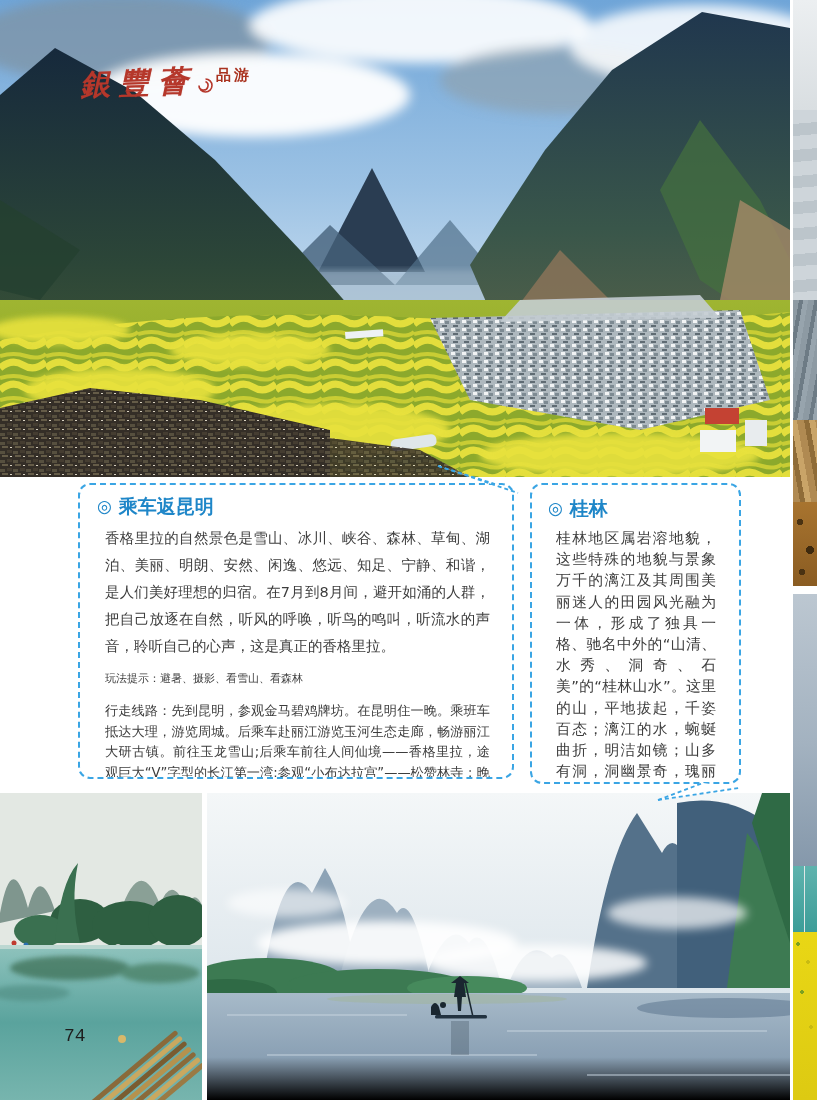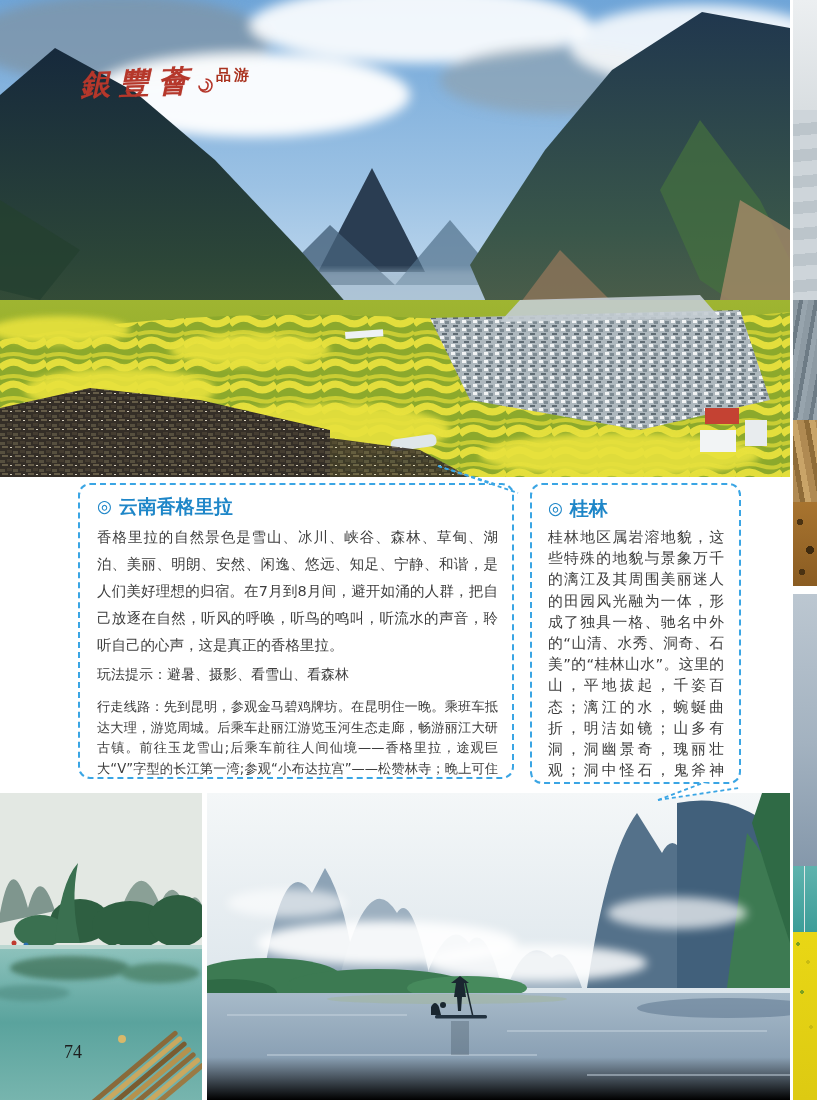--- a/index.html
+++ b/index.html
@@ -19,28 +19,28 @@
   .brand-swirl{margin:0 2px 4px 0;}
   .brand-sub{font-size:15px;font-weight:bold;color:#a9321f;letter-spacing:3px;margin-bottom:13px;}
   
   .bubble{position:absolute;border:2px dashed #3aa5e4;border-radius:12px;background:#fff;
           box-sizing:border-box;color:#3d3d3d;z-index:4;overflow:hidden;}
   .bubble-left{left:78px;top:483px;width:436px;height:296px;padding:8px 14px 6px 17px;}
   .bubble-right{left:530px;top:483px;width:211px;height:301px;padding:10px 15px 6px 16px;}
   .bx-title{display:flex;align-items:center;gap:7px;font-weight:bold;color:#1e86c8;
             font-size:19px;line-height:22px;margin:2px 0 7px 0;}
   .bx-bullet{font-size:17px;line-height:17px;color:#1e86c8;}
-  .bubble p{margin:0;text-align:justify;}
+  .bubble p{margin:8px;text-align:justify;}
   .p-intro-l{font-size:14.5px;line-height:27px;margin-bottom:5px !important;}
-  .p-tips-l{font-size:14px;line-height:21px;margin-bottom:12px !important;}
+  .p-tips-l{font-size:11px;line-height:21px;margin-bottom:12px !important;}
   .p-route-l{font-size:13.2px;line-height:20.5px;}
   .p-intro-r{font-size:14.8px;line-height:21.2px;margin-bottom:18px !important;}
   
   .pagenum{position:absolute;left:64px;top:1026px;z-index:7;color:#1d1d1d;
-           font-family:Liberation Serif, serif;font-size:18px;margin-top:16px;}
+           font-family:Liberation Mono, monospace;font-size:18px;}
   
   .edge-strip{position:absolute;left:793px;top:0;width:24px;height:1100px;z-index:2;}
   .edge-strip div{width:24px;}
   .seg1{height:110px;background:linear-gradient(#eceff1,#d9dee1);}
   .seg2{height:190px;background:repeating-linear-gradient(175deg,#ced5da 0 14px,#bcc5cb 14px 26px);}
   .seg3{height:120px;background:repeating-linear-gradient(100deg,#8d9aa3 0 6px,#6d7b85 6px 10px,#97a4ad 10px 15px);}
   .seg4{height:82px;background:repeating-linear-gradient(80deg,#b08a52 0 7px,#8f6c38 7px 12px,#c9a468 12px 18px);}
   .seg5{height:84px;background:
         radial-gradient(circle 3px at 7px 20px,#4a3212 0 3px,transparent 3px),
         radial-gradient(circle 4px at 17px 48px,#3f2a0e 0 4px,transparent 4px),
@@ -296,21 +296,21 @@
     <div class="seg5"></div>
     <div class="seg6"></div>
     <div class="seg7"></div>
     <div class="seg8"></div>
     <div class="seg9"></div>
   </div>
 
   <div class="bubble bubble-left">
     <div class="bx-title">
       <span class="bx-bullet">◎</span>
-      <span>云南香格里拉</span>
+      <span>乘车返昆明</span>
     </div>
     <p class="p-intro-l">香格里拉的自然景色是雪山、冰川、峡谷、森林、草甸、湖泊、美丽、明朗、安然、闲逸、悠远、知足、宁静、和谐，是人们美好理想的归宿。在7月到8月间，避开如涌的人群，把自己放逐在自然，听风的呼唤，听鸟的鸣叫，听流水的声音，聆听自己的心声，这是真正的香格里拉。</p>
     <p class="p-tips-l">玩法提示：避暑、摄影、看雪山、看森林</p>
     <p class="p-route-l">行走线路：先到昆明，参观金马碧鸡牌坊。在昆明住一晚。乘班车抵达大理，游览周城。后乘车赴丽江游览玉河生态走廊，畅游丽江大研古镇。前往玉龙雪山;后乘车前往人间仙境——香格里拉，途观巨大“V”字型的长江第一湾;参观“小布达拉宫”——松赞林寺；晚上可住藏民家里。第二天去滇西北高原的纳帕城；乘车往虎跳峡，游览虎跳峡；后返丽江。乘车返昆明，路程较远。到昆明游览险峰奇崛的路南石林，后打道回府。</p>
   </div>
 
   <div class="bubble bubble-right">
     <div class="bx-title">
       <span class="bx-bullet">◎</span>
       <span>桂林</span>

